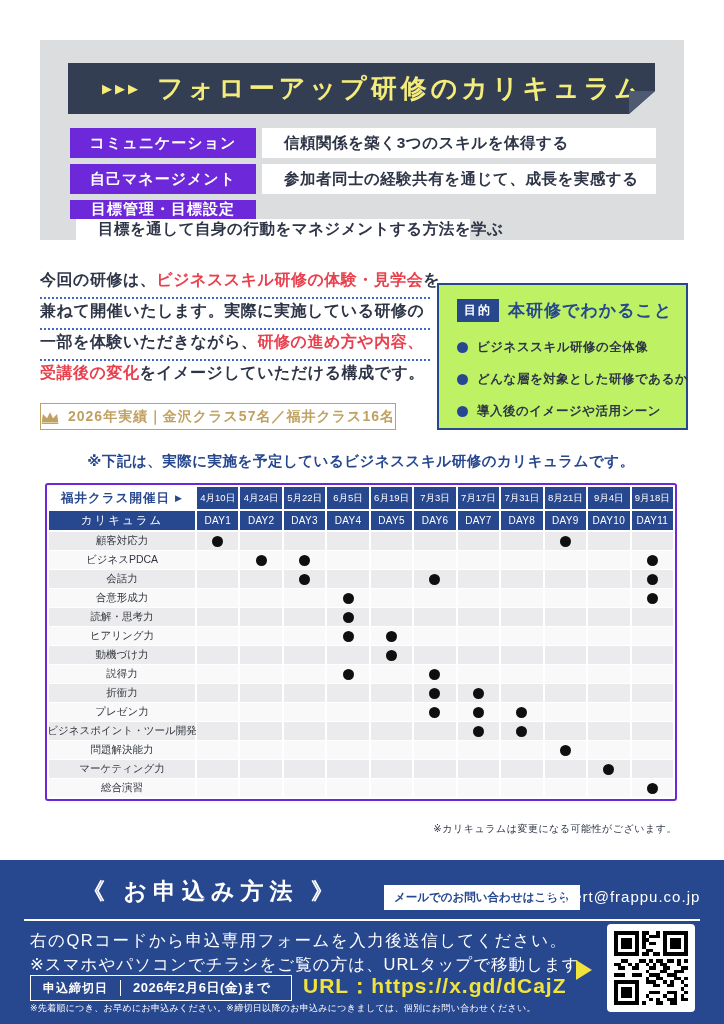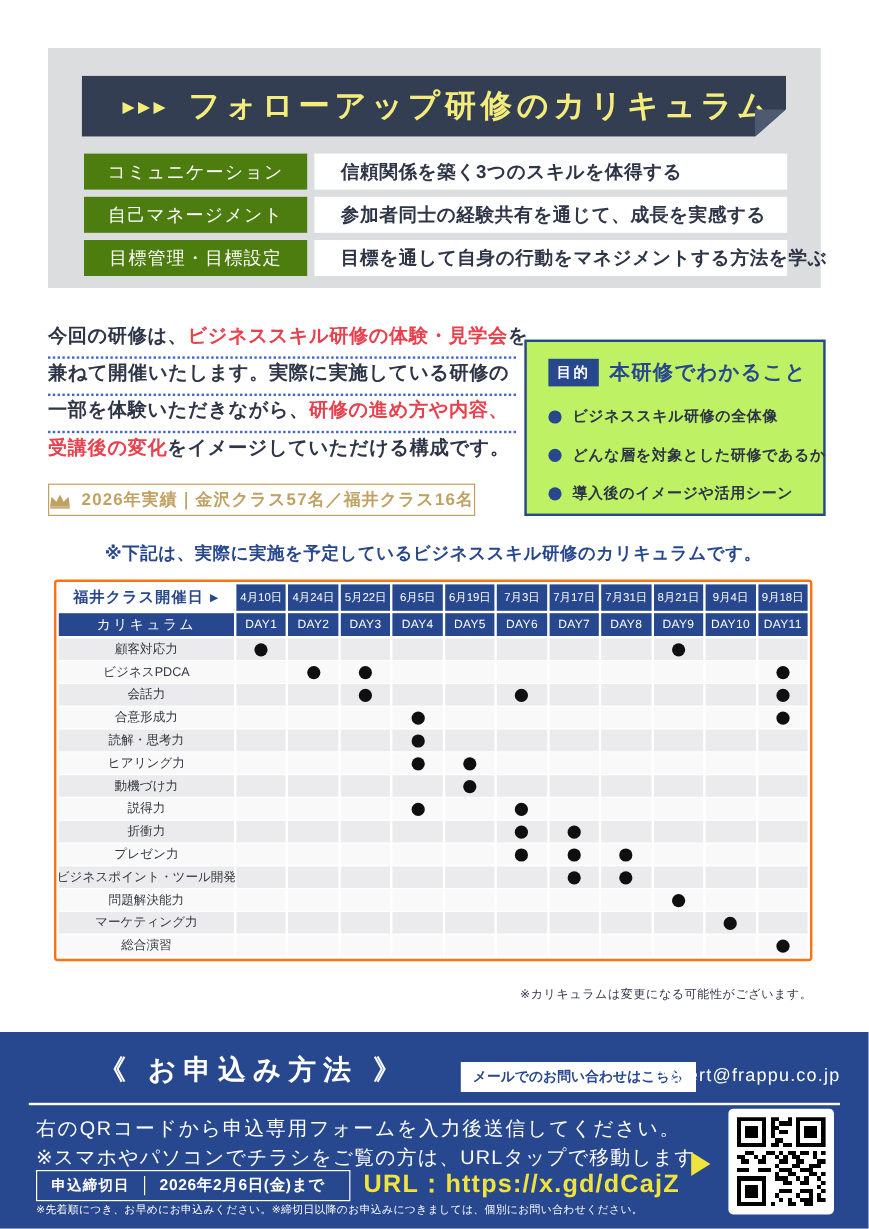--- a/index.html
+++ b/index.html
@@ -11,21 +11,21 @@
   .banner { position:absolute; left:28px; top:23px; width:587px; height:51px; }
   .banner-bar { position:absolute; inset:0; background:#343e53;
     clip-path:polygon(0 0,100% 0,100% 55%,calc(100% - 26px) 100%,0 100%);
     display:flex; align-items:center; padding-left:34px; gap:16px; }
   .banner-fold { position:absolute; right:0; top:55%; width:26px; height:45%;
     background:#4e5a72; clip-path:polygon(0 0,100% 0,0 100%); }
   .banner-arrows { color:#f4ed7c; font-size:13px; letter-spacing:3px; font-weight:700; }
   .banner-title { color:#f4ed7c; font-size:26px; font-weight:800; letter-spacing:4px; white-space:nowrap; }
 
   .skill-row { position:absolute; left:30px; width:586px; height:30px; display:flex; }
-  .skill-label { width:186px; background:#4d7c0f; color:#fff; font-size:15px; font-weight:400;
+  .skill-label { width:186px; background:#6d28d9; color:#fff; font-size:15px; font-weight:700;
     letter-spacing:1px; display:flex; align-items:center; justify-content:center; }
   .skill-desc { width:394px; margin-left:6px; background:#fff; color:#2e3547; font-size:15.5px;
     font-weight:700; display:flex; align-items:center; padding-left:22px; letter-spacing:0.5px; white-space:nowrap; }
 
   
   .intro { position:absolute; left:40px; top:270px; width:390px; }
   .intro-line { height:29px; margin-bottom:2px; font-size:16px; font-weight:700; color:#2e3547;
     letter-spacing:0.5px; white-space:nowrap; }
   .intro-line.dotted { border-bottom:2px dotted #4066c9; }
   .hl { color:#e8404d; }
@@ -41,21 +41,21 @@
   .purpose-head { position:absolute; left:18px; top:14px; display:flex; align-items:center; gap:9px; }
   .purpose-tag { background:#27478f; color:#fff; font-size:12px; font-weight:700; padding:3px 7px; letter-spacing:2px; }
   .purpose-title { color:#27478f; font-size:17px; font-weight:800; letter-spacing:1px; white-space:nowrap; }
   .purpose-item { position:absolute; left:18px; display:flex; align-items:center; gap:9px; }
   .purpose-bullet { width:11px; height:11px; border-radius:50%; background:#27478f; flex:none; }
   .purpose-text { color:#2e3547; font-size:12.5px; font-weight:700; letter-spacing:0.5px; white-space:nowrap; }
 
   
   .table-note { position:absolute; left:45px; top:452px; width:632px; text-align:center;
     color:#27478f; font-size:14.5px; font-weight:800; letter-spacing:0.5px; white-space:nowrap; }
-  .sched { position:absolute; left:45px; top:483px; width:632px; border:2px solid #f97316;
+  .sched { position:absolute; left:45px; top:483px; width:632px; border:2px solid #6d28d9;
     border-radius:3px; background:#fff; padding:2px; }
   .t-row { display:flex; }
   .t-row.head1 { height:22px; margin-bottom:2px; }
   .t-row.head2 { height:19px; margin-bottom:2px; }
   .t-row.body { height:18px; margin-bottom:1px; }
   .t-row.body:last-child { margin-bottom:0; }
   .t-rowlabel { width:146px; flex:none; display:flex; align-items:center; justify-content:center; }
   .t-cell { flex:1; margin-left:2px; display:flex; align-items:center; justify-content:center; }
   .t-rowlabel { margin-left:0; }
   .date-head { background:#fff; color:#27478f; font-weight:800; font-size:12.5px; letter-spacing:1px; gap:5px; }
@@ -106,21 +106,21 @@
     </div>
 
     <div class="skill-row" style="top:88px;">
       <div class="skill-label">コミュニケーション</div>
       <div class="skill-desc">信頼関係を築く3つのスキルを体得する</div>
     </div>
     <div class="skill-row" style="top:124px;">
       <div class="skill-label">自己マネージメント</div>
       <div class="skill-desc">参加者同士の経験共有を通じて、成長を実感する</div>
     </div>
-    <div class="skill-row" style="top:160px;">
+    <div class="skill-row" style="top:160px;flex-direction:column;">
       <div class="skill-label">目標管理・目標設定</div>
       <div class="skill-desc">目標を通して自身の行動をマネジメントする方法を学ぶ</div>
     </div>
   </div>
 
   <div class="intro">
     <div class="intro-line dotted"><span>今回の研修は、</span><span class="hl">ビジネススキル研修の体験・見学会</span><span>を</span></div>
     <div class="intro-line dotted"><span>兼ねて開催いたします。実際に実施している研修の</span></div>
     <div class="intro-line dotted"><span>一部を体験いただきながら、</span><span class="hl">研修の進め方や内容、</span></div>
     <div class="intro-line"><span class="hl">受講後の変化</span><span>をイメージしていただける構成です。</span></div>

